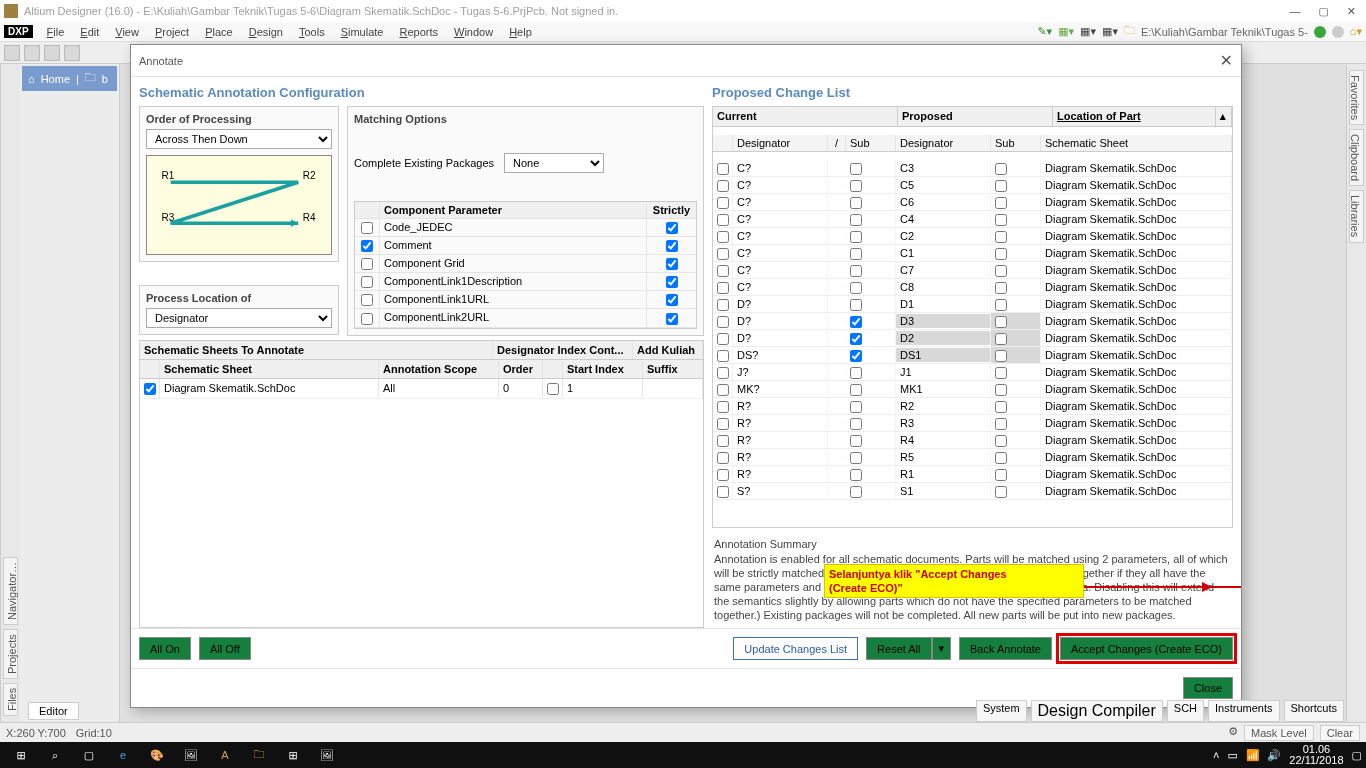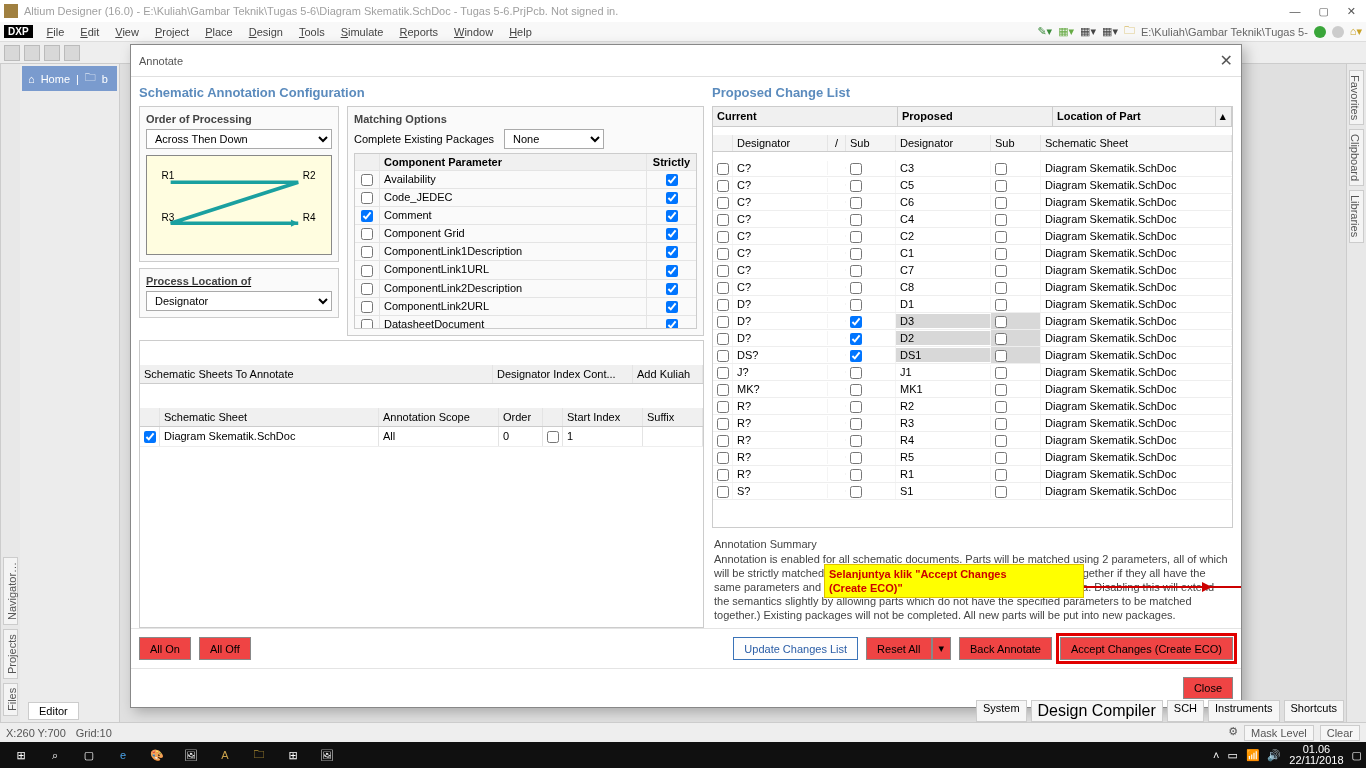--- a/index.html
+++ b/index.html
@@ -51,49 +51,49 @@
 .rp-row { display:flex; gap:10px; align-items:center; margin-bottom:4px;}
 .matching-table { border:1px solid #ccc; height: 185px; overflow-y:scroll; }
 .matching-table .hdr, .matching-table .row { display:flex; border-bottom:1px solid #e4e4e4; }
 .matching-table .hdr { background:#f0f0f0; font-weight:bold; position:sticky; top:0;}
 .matching-table .c-chk { width: 24px; text-align:center; padding:2px;}
 .matching-table .c-name { flex:1; padding:2px 4px; border-left:1px solid #e4e4e4;}
 .matching-table .c-strict { width:50px; text-align:center; border-left:1px solid #e4e4e4; padding:2px;}
 input[type=checkbox] { width:12px; height:12px; vertical-align:middle;}
 
 .sheets-table { border:1px solid #ccc; flex:1; }
-.sheets-table .hdr { display:flex; background:#f0f0f0; font-weight:normal; border-bottom:1px solid #ccc;margin-top:24px;}
+.sheets-table .hdr { display:flex; background:#f0f0f0; font-weight:bold; border-bottom:1px solid #ccc;}
 .sheets-table .hdr div, .sheets-table .row div { padding:3px 4px; border-right:1px solid #e4e4e4;}
 .sh-sheet{flex:1;} .sh-scope{width:120px;} .sh-order{width:44px;} .sh-start{width:80px;} .sh-suffix{width:60px;}
 .sheets-table .row{display:flex; border-bottom:1px solid #eee;}
 .sh-chk { width:20px; text-align:center;}
 
 
 .proposed-table { border:1px solid #ccc; flex:1; display:flex; flex-direction:column; overflow:hidden;gap:8px;}
 .pt-head1 { display:flex; background:#f0f0f0; border-bottom:1px solid #ccc; font-weight:bold;}
 .pt-head1 div { padding:3px 4px; border-right:1px solid #ccc;}
-.pt-h-cur{width:185px;} .pt-h-prop{width:155px;} .pt-h-loc{flex:1;}
+.pt-h-cur{width:185px;} .pt-h-prop{width:155px;} .pt-h-loc{flex:1;text-decoration:underline;}
 .pt-head2 { display:flex; background:#f4f4f4; border-bottom:1px solid #ccc;}
 .pt-head2 div { padding:2px 4px; border-right:1px solid #e4e4e4;}
 .pt-chk{width:20px; text-align:center;} .pt-des{width:95px;} .pt-sub{width:50px;} .pt-sheet{flex:1;}
 .pt-body { flex:1; overflow-y:auto; }
 .pt-row { display:flex; border-bottom:1px solid #eee; height:17px; align-items:center;}
 .pt-row div { padding:1px 4px; border-right:1px solid #f4f4f4;}
 .pt-row.locked .pt-des2, .pt-row.locked .pt-sub2 { background:#d8d8d8; }
 .pt-des2{width:95px;} .pt-sub2{width:50px;}
 
 .summary-box { padding:6px 2px; }
 .summary-title { font-size:11px; color:#444; margin-bottom:2px;}
 .summary-text { color:#444; line-height:14px; position:relative;}
 .callout { position:absolute; background:#ffff00; border:1px solid #e0c000; padding:2px 4px; color:#cc0000; font-weight:bold; left:110px; top:12px; width:260px; z-index:5;}
 .arrow-line { position:absolute; left:370px; top:34px; width:200px; height:2px; background:#cc0000; z-index:5;}
 .arrow-head { position:absolute; left:560px; top:30px; width:0; height:0; border-left:10px solid #cc0000; border-top:5px solid transparent; border-bottom:5px solid transparent; z-index:5;}
 
 .dlg-buttons { display:flex; gap:8px; padding:8px; border-top:1px solid #e4e4e4;}
-.btn { border:1px solid #888; background:#ef4444; padding:4px 10px; cursor:pointer; }
+.btn { border:1px solid #888; background:#15803d; padding:4px 10px; cursor:pointer; }
 .btn.primary { border:1px solid #3a73b8; color:#2a5da6; background:#fdfdfd; }
 .btn.highlight { outline:3px solid #e00000; outline-offset:1px; }
 .spacer { flex:1; }
 .btn-split { display:flex; } .btn-split .arrow { border-left:1px solid #888; padding:4px 6px;}
 
 .dlg-footer { display:flex; justify-content:flex-end; padding:8px; border-top:1px solid #e4e4e4;}
 
 
 .statusbar { position:absolute; bottom:26px; left:0; right:0; height:20px; background:#eee; border-top:1px solid #ccc; display:flex; align-items:center; padding:0 6px; gap:10px; color:#555;}
 .statusbar .right { margin-left:auto; display:flex; gap:6px;}
@@ -189,48 +189,43 @@
                   <text x="5" y="12" font-size="10">R1</text>
                   <text x="160" y="12" font-size="10">R2</text>
                   <text x="5" y="58" font-size="10">R3</text>
                   <text x="160" y="58" font-size="10">R4</text>
                   <path d="M15 15 L155 15 L15 60 L155 60" stroke="#1aa0a0" stroke-width="4" fill="none"></path>
                   <path d="M155 60 l-8 -4 l0 8 z" fill="#1aa0a0"></path>
                 </svg>
               </div>
             </div>
           </div>
-          <div class="group" style="margin-top:6px;text-decoration:underline;">
+          <div class="group" style="margin-top:23px;">
             <div class="group-title">Process Location of</div>
             <select style="width:100%;">
               <option>Designator</option>
             </select>
           </div>
         </div>
         <div style="flex:1;">
-          <div class="group" style="height:230px; display:flex; flex-direction:column;">
+          <div class="group" style="height:230px; display:flex; flex-direction:column;gap:24px;">
             <div class="group-title">Matching Options</div>
             <div class="rp-row">
               <span>Complete Existing Packages</span>
               <select style="width:100px;"><option>None</option></select>
             </div>
             <div class="matching-table">
               <div class="hdr">
                 <div class="c-chk"></div>
                 <div class="c-name">Component Parameter</div>
                 <div class="c-strict">Strictly</div>
               </div>
               <div id="matching-rows">
                   <div class="row">
                     <div class="c-chk"><input type="checkbox" style=""></div>
-  <div class="c-name">Availability</div>
-  <div class="c-strict"><input type="checkbox" checked="" style=""></div>
-                  </div>
-                  <div class="row">
-                    <div class="c-chk"><input type="checkbox" style=""></div>
   <div class="c-name">Code_JEDEC</div>
   <div class="c-strict"><input type="checkbox" checked="" style=""></div>
                   </div>
                   <div class="row">
                     <div class="c-chk"><input type="checkbox" checked="" style=""></div>
   <div class="c-name">Comment</div>
   <div class="c-strict"><input type="checkbox" checked="" style=""></div>
                   </div>
                   <div class="row">
                     <div class="c-chk"><input type="checkbox" style=""></div>
@@ -238,25 +233,20 @@
   <div class="c-strict"><input type="checkbox" checked="" style=""></div>
                   </div>
                   <div class="row">
                     <div class="c-chk"><input type="checkbox" style=""></div>
   <div class="c-name">ComponentLink1Description</div>
   <div class="c-strict"><input type="checkbox" checked="" style=""></div>
                   </div>
                   <div class="row">
                     <div class="c-chk"><input type="checkbox" style=""></div>
   <div class="c-name">ComponentLink1URL</div>
-  <div class="c-strict"><input type="checkbox" checked="" style=""></div>
-                  </div>
-                  <div class="row">
-                    <div class="c-chk"><input type="checkbox" style=""></div>
-  <div class="c-name">ComponentLink2Description</div>
   <div class="c-strict"><input type="checkbox" checked="" style=""></div>
                   </div>
                   <div class="row">
                     <div class="c-chk"><input type="checkbox" style=""></div>
   <div class="c-name">ComponentLink2URL</div>
   <div class="c-strict"><input type="checkbox" checked="" style=""></div>
                   </div>
                   <div class="row">
                     <div class="c-chk"><input type="checkbox" style=""></div>
   <div class="c-name">DatasheetDocument</div>

